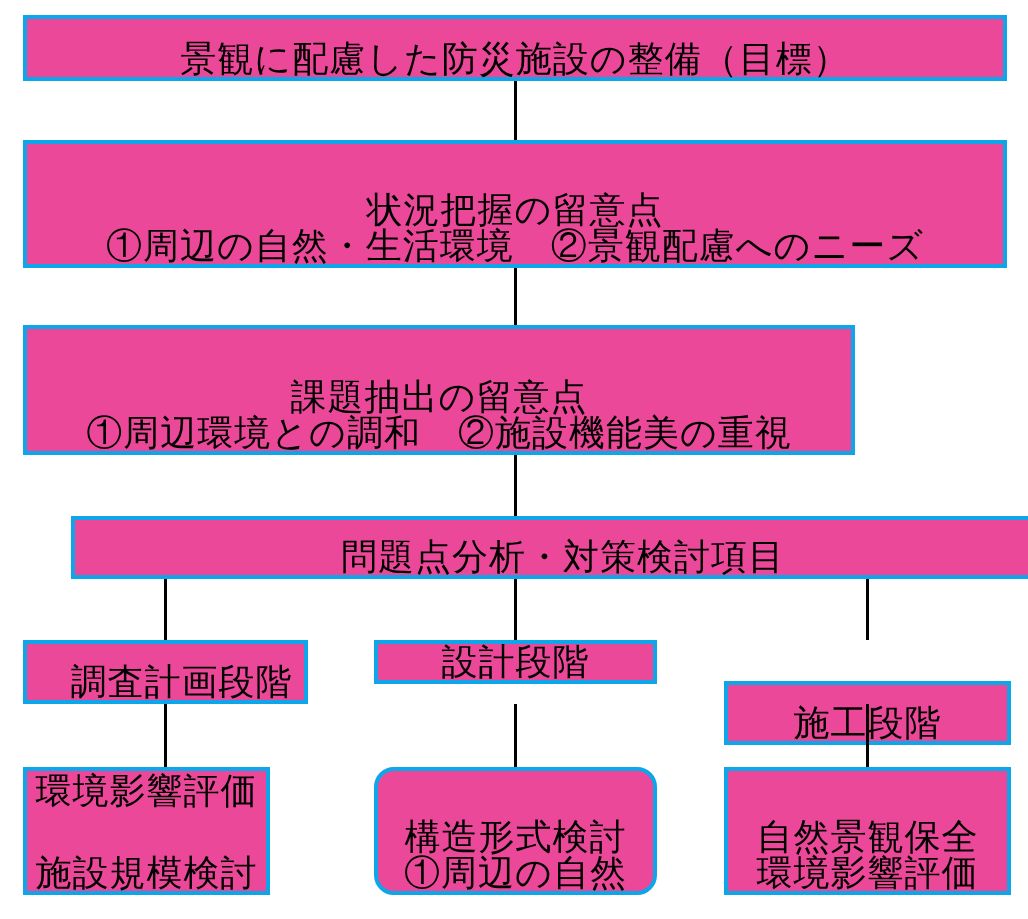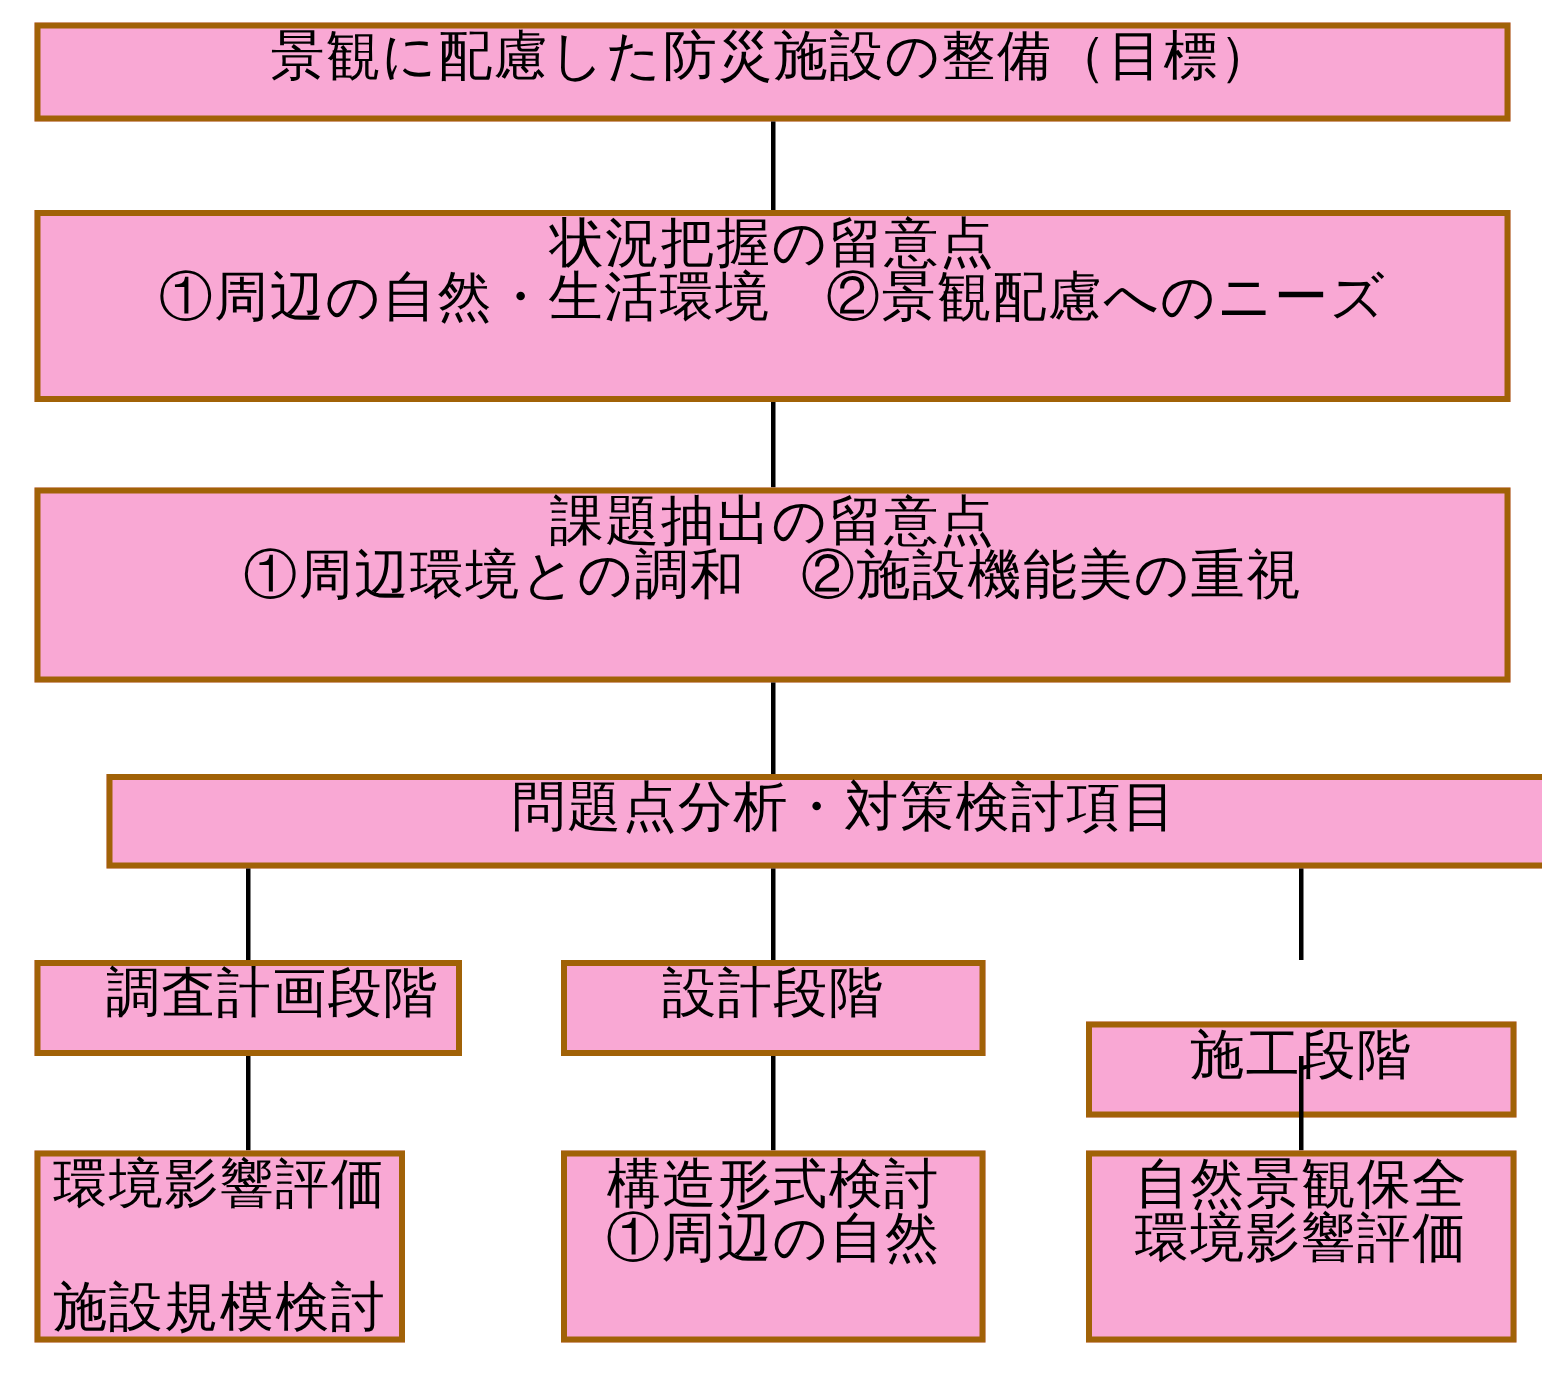--- a/index.html
+++ b/index.html
@@ -11,51 +11,51 @@
     position: relative;
     width: 1028px;
     height: 919px;
     background: #ffffff;
     font-family: "Liberation Sans", sans-serif;
     color: #000000;
   }
   .box {
     position: absolute;
     box-sizing: border-box;
-    border: 4px solid #a16207;
-    background: #f9a8d4;
+    border: 4px solid #0ea5e9;
+    background: #ec4899;
     display: flex;
     flex-direction: column;
     align-items: center;
-    justify-content: flex-start;
+    justify-content: flex-end;
     text-align: center;
   }
   .box .line {
     font-size: 36px;
     line-height: 1;
     white-space: nowrap;
     letter-spacing: 1px;
   }
   .vline {
     position: absolute;
     width: 3px;
     background: #000000;
   }
   
   .goal      { left: 23px;  top: 15px;  width: 984px; height: 66px; }
   .situation { left: 23px;  top: 140px; width: 984px; height: 128px; }
-  .issues    { left: 23px;  top: 325px; width: 984px; height: 130px; }
+  .issues    { left: 23px;  top: 325px; width: 832px; height: 130px; }
   .analysis  { left: 23px;  top: 516px; width: 984px; height: 63px; margin-left: 48px; }
   
   .stage-0   { left: 23px;  top: 640px; width: 285px; height: 64px; padding-left: 32px; }
-  .stage-1   { left: 374px; top: 640px; width: 283px; height: 64px; }
+  .stage-1   { left: 374px; top: 640px; width: 283px; height: 44px; }
   .stage-2   { left: 724px; top: 640px; width: 287px; height: 64px; margin-top: 41px; }
   
   .detail-0  { left: 23px;  top: 767px; width: 247px; height: 128px; gap: 46px; }
-  .detail-1  { left: 374px; top: 767px; width: 283px; height: 128px; }
+  .detail-1  { left: 374px; top: 767px; width: 283px; height: 128px; border-radius: 20px; }
   .detail-2  { left: 724px; top: 767px; width: 287px; height: 128px; }
   
   .v1  { left: 514px; top: 81px;  height: 59px; }
   .v2  { left: 514px; top: 268px; height: 57px; }
   .v3  { left: 514px; top: 455px; height: 61px; }
   .v4a { left: 164px; top: 579px; height: 61px; }
   .v4b { left: 514px; top: 579px; height: 61px; }
   .v4c { left: 866px; top: 579px; height: 61px; }
   .v5a { left: 164px; top: 704px; height: 63px; }
   .v5b { left: 514px; top: 704px; height: 63px; }

